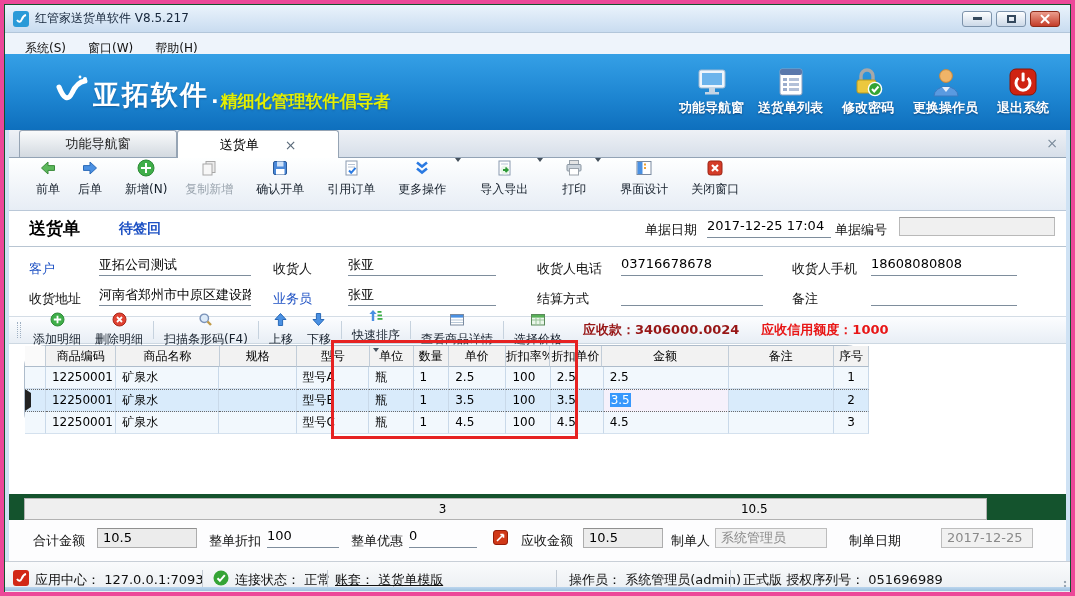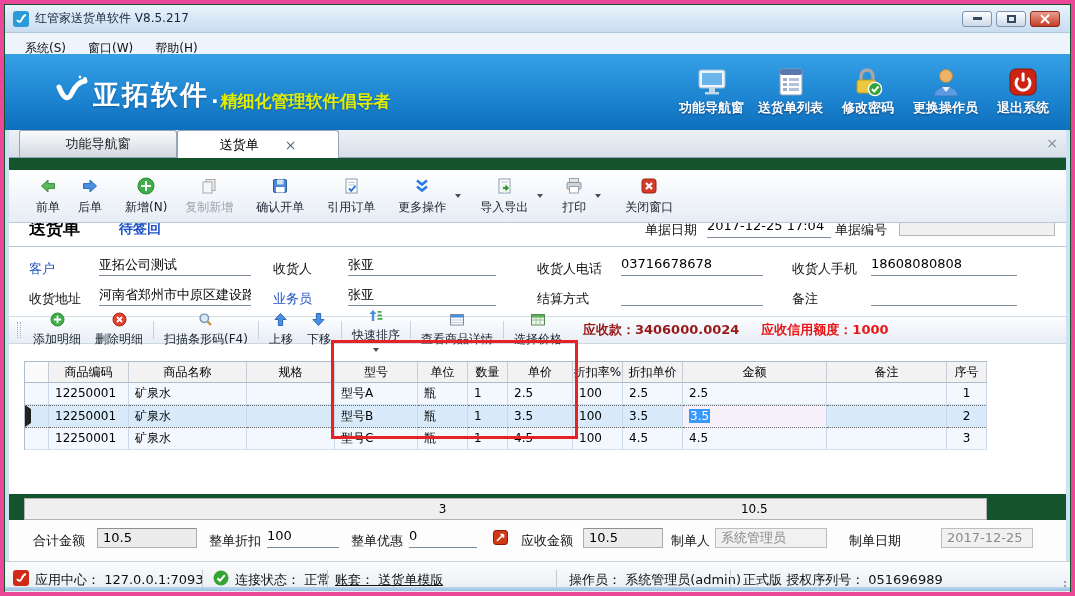--- a/index.html
+++ b/index.html
@@ -47,23 +47,23 @@
   .tabrow { position:absolute; top:126px; left:5px; right:5px; height:28px;
     background:linear-gradient(#eef1f6,#d7dfe9); border-bottom:1px solid #93a3b5; z-index:4; display:flex; align-items:flex-end; }
   .tab { height:27px; display:flex; align-items:center; justify-content:center; font-size:13px;
     border:1px solid #96a4b4; border-bottom:none; border-radius:3px 3px 0 0; }
   .tab.inactive { margin-left:10px; width:158px; background:linear-gradient(#fafbfc,#d3d9e0); color:#222; }
   .tab.active { width:162px; background:#ffffff; color:#000; position:relative; z-index:2; margin-bottom:-1px; height:28px; gap:26px; }
   .tab-close { color:#5a6a7a; font-size:14px; line-height:1; }
   .strip-close { margin-left:auto; margin-bottom:6px; margin-right:8px; color:#7a8a9a; font-size:14px; }
 
   
-  .toolbar { position:absolute; top:166px; left:5px; right:5px; height:53px;
+  .toolbar { position:absolute; top:154px; left:5px; right:5px; height:53px;
     background:linear-gradient(#feffff,#e7edf5); border-bottom:1px solid #bac8d8; z-index:4;
-    display:flex; align-items:center; padding-left:6px; }
+    display:flex; align-items:flex-start; padding-left:6px; }
   .grip { width:4px; border-left:1px dotted #9fb0c2; border-right:1px dotted #9fb0c2; margin:9px 6px 9px 2px; }
   .tbtn { display:flex; flex-direction:column; align-items:center; justify-content:center; gap:3px; padding:0 9px; cursor:default; }
   .tbtn .lbl { font-size:12px; color:#16202c; white-space:nowrap; }
   .tbtn.disabled .lbl { color:#9aa4ae; }
   .tsep { width:1px; background:#c6d2de; margin:6px 2px; }
   .drop { display:flex; align-items:center; padding:0 5px 0 0; }
   .caret { width:0; height:0; border-left:3.5px solid transparent; border-right:3.5px solid transparent; border-top:4px solid #44505c; }
 
   
   .docheader { position:absolute; top:207px; left:5px; right:5px; height:36px; background:#fff; border-bottom:1px solid #b8c5d2; z-index:3; }
@@ -86,21 +86,21 @@
     background:linear-gradient(#fcfdff,#e8eef5); border-top:1px solid #d4dde6; border-bottom:1px solid #cdd8e2;
     display:flex; align-items:center; padding-left:6px; z-index:3; }
   .dbtn { display:flex; align-items:center; gap:4px; padding:0 7px; font-size:12px; color:#16202c; white-space:nowrap;flex-direction:column; }
   .dgrip { width:4px; border-left:1px dotted #9fb0c2; border-right:1px dotted #9fb0c2; height:16px; margin:0 5px 0 2px; }
   .dsep { width:1px; background:#c6d2de; height:18px; margin:0 3px; }
   .money-dark { margin-left:14px; font-size:13px; font-weight:bold; color:#971616; white-space:nowrap; }
   .money-red  { margin-left:22px; font-size:13px; font-weight:bold; color:#e81616; white-space:nowrap; }
 
   
   .tablearea { position:absolute; top:340px; left:5px; right:5px; height:150px; background:#fff; z-index:2; }
-  .grid { position:absolute; left:15px; top:17px; border-top:1px solid #aebccb; border-left:1px solid #aebccb; width:963px; }
+  .grid { position:absolute; left:15px; top:1px; border-top:1px solid #aebccb; border-left:1px solid #aebccb; width:845px;border-radius:22px; }
   .grow { display:flex; }
   .gc { border-right:1px solid #c9d9e9; border-bottom:1px solid #d4e1ee; font-size:12px; color:#000;
         height:22px; line-height:21px; padding-left:6px; overflow:hidden; white-space:nowrap; }
   .ghead .gc { height:21px; line-height:20px; background:#f2f2f2; border-right-color:#c2cdd8; border-bottom-color:#aebccb;
         text-align:center; padding-left:0; }
   .c0{width:24px;} .c1{width:80px;} .c2{width:118px;} .c3{width:88px;} .c4{width:83px;} .c5{width:50px;}
   .c6{width:40px;} .c7{width:65px;} .c8{width:50px;} .c9{width:60px;} .c10{width:144px;} .c11{width:120px;} .c12{width:40px;}
   .gc.c12 { text-align:center; padding-left:0; }
   .gc.c0 { background:#fafafa; padding-left:0; }
   .row-data .gc { background:#f2f8fd; }
@@ -362,20 +362,31 @@
             <rect x="5.5" y="10.5" width="9" height="6.5" fill="#fff" stroke="#9aa2aa"></rect>
           </svg>
         </span>
       <span class="lbl">打印</span>
     </div>
     <div class="drop">
         <span class="caret"></span>
       </div>
     <div class="tsep"></div>
 
+    <div class="tbtn">
+      <span class="ic">
+          <svg width="20" height="20" viewBox="0 0 20 20">
+            <rect x="3" y="3.5" width="14" height="13" fill="#fff" stroke="#7a8aa0"></rect>
+            <rect x="3.5" y="4" width="5" height="12" fill="#4a90e2"></rect>
+            <rect x="10" y="5.5" width="2" height="2" fill="#f0a030"></rect>
+            <rect x="10" y="9" width="2" height="2" fill="#f0a030"></rect>
+          </svg>
+        </span>
+      <span class="lbl">界面设计</span>
+    </div>
     <div class="tsep"></div>
 
     <div class="tbtn">
       <span class="ic">
           <svg width="20" height="20" viewBox="0 0 20 20">
             <rect x="3" y="3" width="14" height="14" rx="2.5" fill="#d43c28" stroke="#9a2414"></rect>
             <path d="M7 7 L13 13 M13 7 L7 13" stroke="#fff" stroke-width="2.2"></path>
           </svg>
         </span>
       <span class="lbl">关闭窗口</span>

